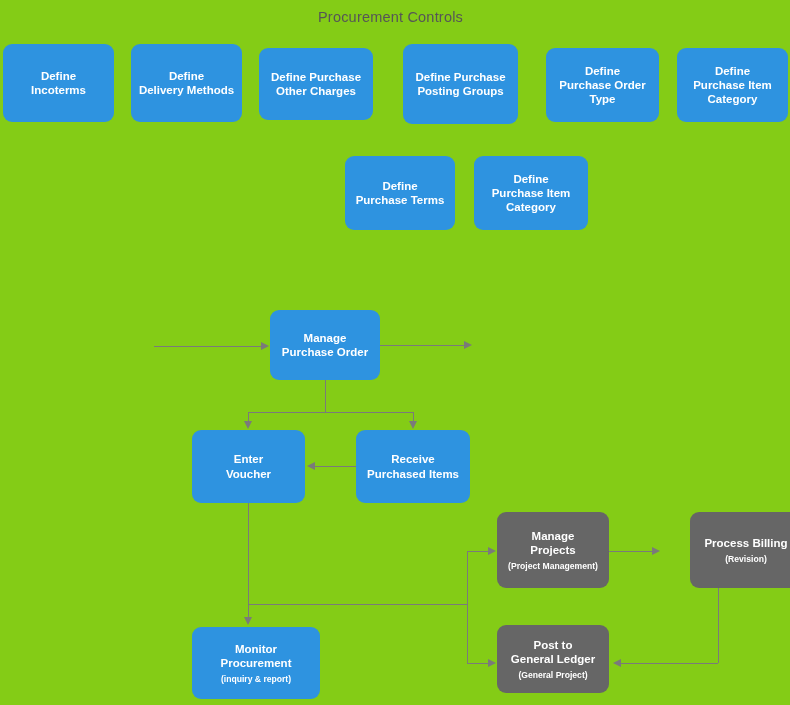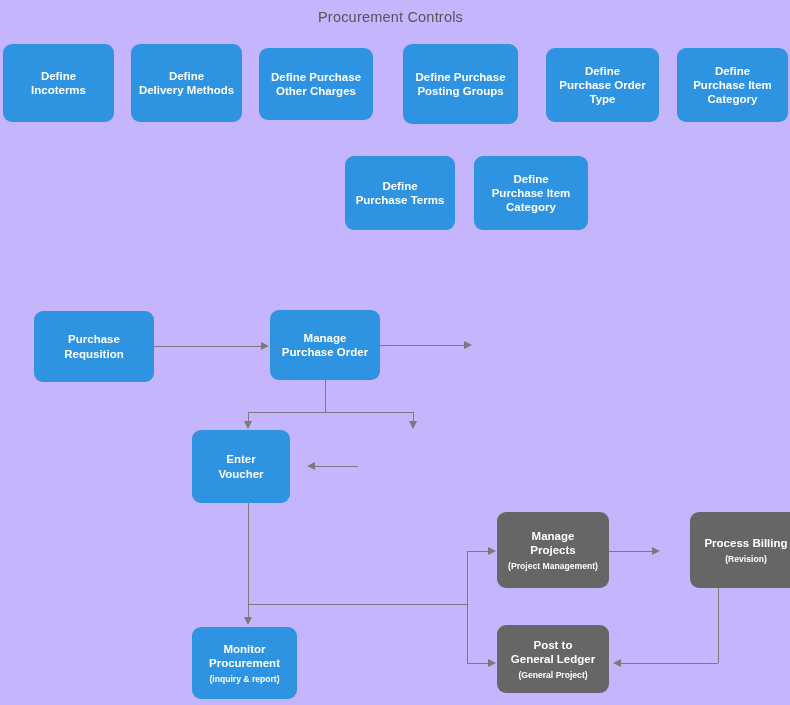--- a/index.html
+++ b/index.html
@@ -5,21 +5,21 @@
 <style>
   html, body {
     margin: 0;
     padding: 0;
     background: #000000;
   }
   #canvas {
     position: relative;
     width: 790px;
     height: 705px;
-    background: #c4b5fd;
+    background: #84cc16;
     overflow: hidden;
     font-family: "Liberation Sans", "DejaVu Sans", sans-serif;
   }
   .diagram-title {
     position: absolute;
     color: #565656;
     font-size: 14.5px;
     font-weight: 400;
     letter-spacing: 0.2px;
     white-space: nowrap;
@@ -121,49 +121,49 @@
   <div class="node blue" style="left:345px; top:156px; width:110px; height:74px;">
     <span class="label">Define
 Purchase Terms</span>
   </div>
   <div class="node blue" style="left:474px; top:156px; width:114px; height:74px;">
     <span class="label">Define
 Purchase Item
 Category</span>
   </div>
 
-  <div class="node blue" style="left:34px; top:311px; width:120px; height:71px;">
-    <span class="label">Purchase
-Requsition</span>
-  </div>
 
   <div class="node blue" style="left:270px; top:310px; width:110px; height:70px;">
     <span class="label">Manage
 Purchase Order</span>
   </div>
 
 
-  <div class="node blue" style="left:192px; top:430px; width:98px; height:73px;">
+  <div class="node blue" style="left:192px; top:430px; width:113px; height:73px;">
     <span class="label">Enter
 Voucher</span>
   </div>
 
+  <div class="node blue" style="left:356px; top:430px; width:114px; height:73px;">
+    <span class="label">Receive
+Purchased Items</span>
+  </div>
 
   <div class="node gray" style="left:497px; top:512px; width:112px; height:76px;">
     <span class="label">Manage
 Projects</span>
     <span class="sublabel">(Project Management)</span>
   </div>
 
   <div class="node gray" style="left:662px; top:512px; width:112px; height:76px;margin-left:28px;">
     <span class="label">Process Billing</span>
     <span class="sublabel">(Revision)</span>
   </div>
 
-  <div class="node blue" style="left:192px; top:627px; width:105px; height:72px;">
+  <div class="node blue" style="left:192px; top:627px; width:128px; height:72px;">
     <span class="label">Monitor
 Procurement</span>
     <span class="sublabel">(inquiry &amp; report)</span>
   </div>
 
   <div class="node gray" style="left:497px; top:625px; width:112px; height:68px;">
     <span class="label">Post to
 General Ledger</span>
     <span class="sublabel">(General Project)</span>
   </div>

